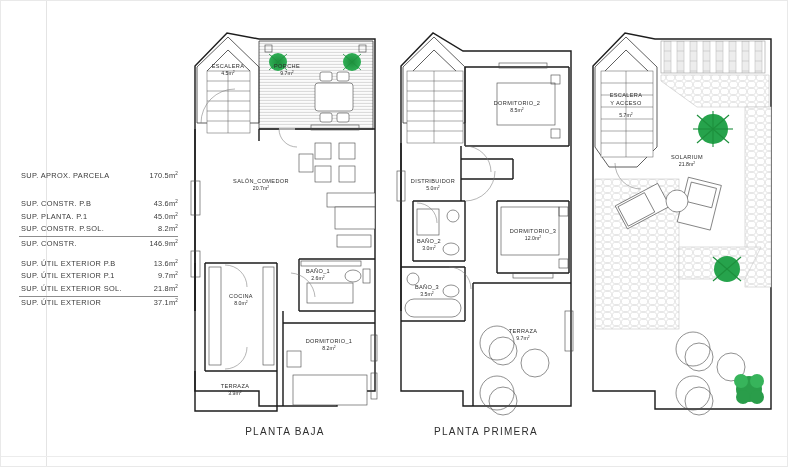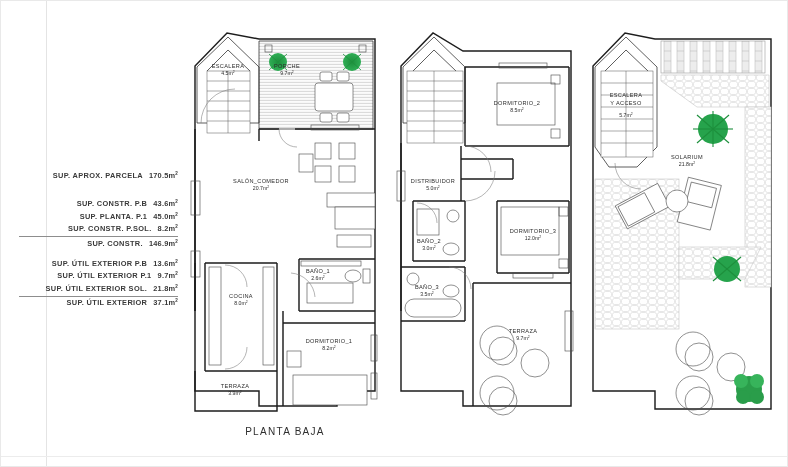--- a/index.html
+++ b/index.html
@@ -22,22 +22,22 @@
   .divider-h{
     position:absolute;left:0;right:0;height:1px;background:#ececec;
   }
 
   
   #legend{
     position:absolute;left:14px;top:168px;width:165px;
     font-size:7.4px;color:#3a3a3a;letter-spacing:.2px;
   }
   #legend .row{
-    display:flex;justify-content:flex-end;align-items:baseline;
-    white-space:nowrap;line-height:1.0;padding:2.6px 2px 2.6px 6px;font-weight:bold;
+    display:flex;justify-content:space-between;align-items:baseline;
+    white-space:nowrap;line-height:1.0;padding:2.6px 2px 2.6px 6px;
   }
   #legend .row .lbl{letter-spacing:.35px;}
   #legend .row .val{padding-left:6px;}
   #legend .gap{height:16px;}
   #legend .gap-sm{height:7px;}
   #legend .rule{border-top:.8px solid #8d8d8d;margin:1px 2px 0 4px;}
   sup{font-size:.62em;vertical-align:super;line-height:0;}
 
   
   .plan{position:absolute;top:10px;}
@@ -316,20 +316,21 @@
       <text class="rlab" x="36" y="232" text-anchor="middle">BAÑO_2</text>
       <text class="rlab2" x="36" y="239" text-anchor="middle"><tspan>3.0m</tspan><tspan dy="-2" font-size="3.4">2</tspan></text>
 
       <text class="rlab" x="34" y="278" text-anchor="middle">BAÑO_3</text>
       <text class="rlab2" x="34" y="285" text-anchor="middle"><tspan>3.5m</tspan><tspan dy="-2" font-size="3.4">2</tspan></text>
 
       <text class="rlab" x="130" y="322" text-anchor="middle">TERRAZA</text>
       <text class="rlab2" x="130" y="329" text-anchor="middle"><tspan>9.7m</tspan><tspan dy="-2" font-size="3.4">2</tspan></text>
     </svg>
   </div>
+  <div class="plan-title" style="left:392px;width:186px;">PLANTA  PRIMERA</div>
 
   <div class="plan" style="left:584px;">
     <svg width="196" height="405" viewBox="0 0 196 405">
       <defs>
         <pattern id="pavR" width="9" height="7" patternUnits="userSpaceOnUse">
           <rect width="9" height="7" fill="#fff"></rect>
           <rect x=".5" y=".5" width="8" height="6" fill="none" stroke="#cfcfcf" stroke-width=".5" rx="2"></rect>
         </pattern>
         <pattern id="pergV" width="13" height="10" patternUnits="userSpaceOnUse">
           <rect width="13" height="10" fill="#fff"></rect>

